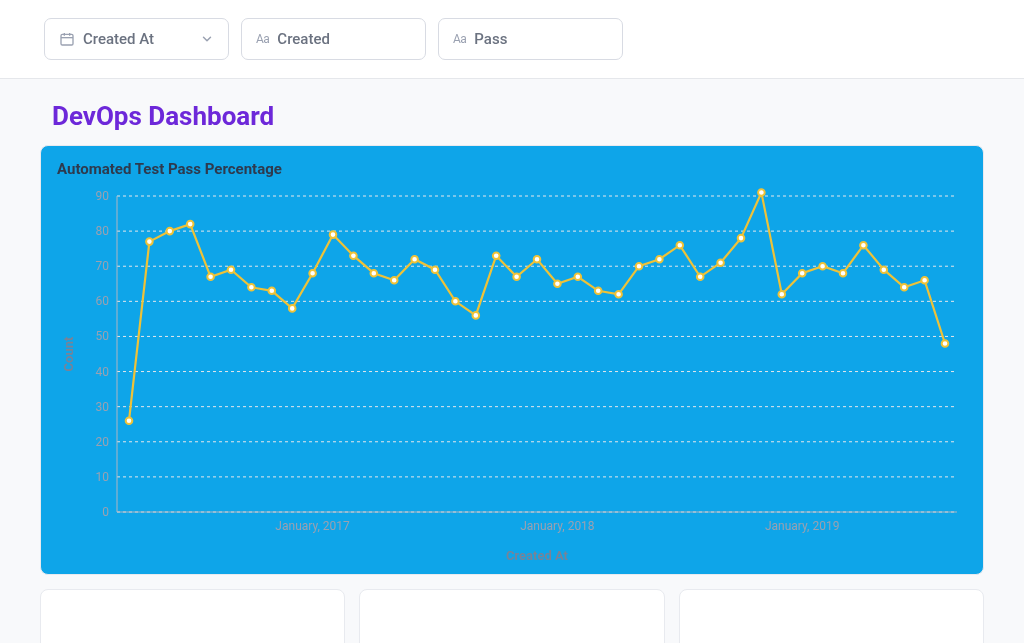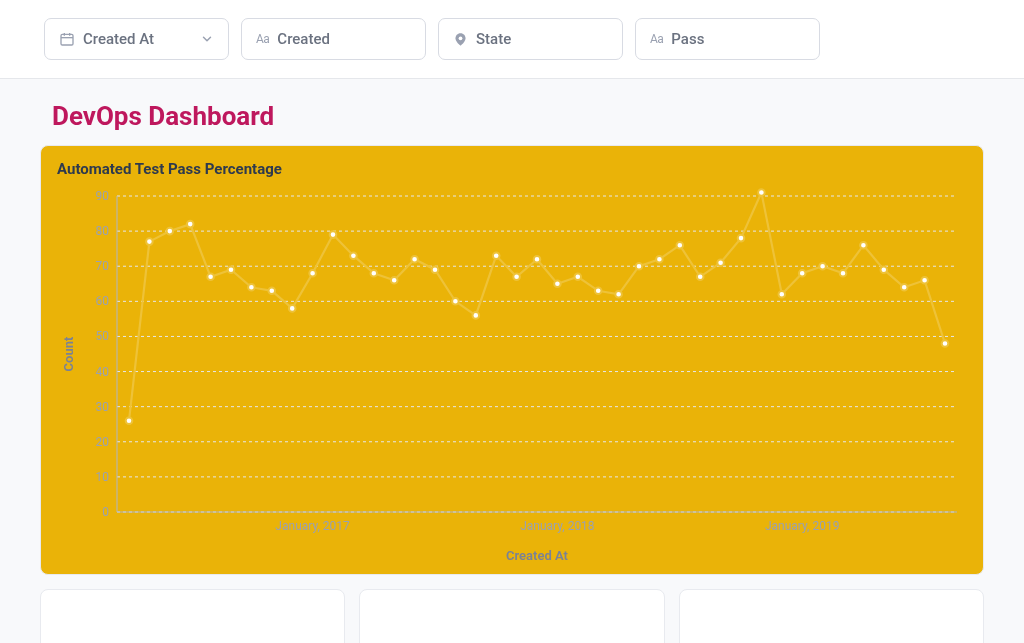--- a/index.html
+++ b/index.html
@@ -39,27 +39,27 @@
     .filter .aa {
       font-size: 12px;
       font-weight: 400;
       color: #9aa1b1;
       letter-spacing: -0.5px;
     }
     .container {
       padding: 18px 40px 0 40px;
     }
     h1 {
-      color: #be185d;
+      color: #6d28d9;
       font-size: 26px;
       font-weight: 700;
       margin: 4px 0 14px 12px;
     }
     .card {
-      background: #eab308;
+      background: #0ea5e9;
       border: 1px solid #e8eaef;
       border-radius: 8px;
       padding: 14px 16px 8px 16px;
     }
     .chart-title {
       font-size: 15px;
       font-weight: 700;
       color: #2e3a4e;
       margin-bottom: 8px;
     }
@@ -105,27 +105,20 @@
       <line x1="16" y1="3" x2="16" y2="7" stroke="#9aa1b1" stroke-width="2"></line>
     </svg>
     <span class="filter-label">Created At</span>
     <svg class="chev" width="14" height="14" viewBox="0 0 24 24">
       <polyline points="6 9 12 15 18 9" fill="none" stroke="#9aa1b1" stroke-width="2.5" stroke-linecap="round" stroke-linejoin="round"></polyline>
     </svg>
   </div>
   <div class="filter">
     <span class="aa">Aa</span>
     <span class="filter-label">Created</span>
-  </div>
-  <div class="filter">
-    <svg width="15" height="15" viewBox="0 0 24 24">
-      <path d="M12 2 C7 2 4 6 4 10 C4 16 12 22 12 22 C12 22 20 16 20 10 C20 6 17 2 12 2 Z" fill="#9aa1b1"></path>
-      <circle cx="12" cy="10" r="3" fill="#fff"></circle>
-    </svg>
-    <span class="filter-label">State</span>
   </div>
   <div class="filter">
     <span class="aa">Aa</span>
     <span class="filter-label">Pass</span>
   </div>
 </div>
 
 <div class="container">
   <h1>DevOps Dashboard</h1>
 

